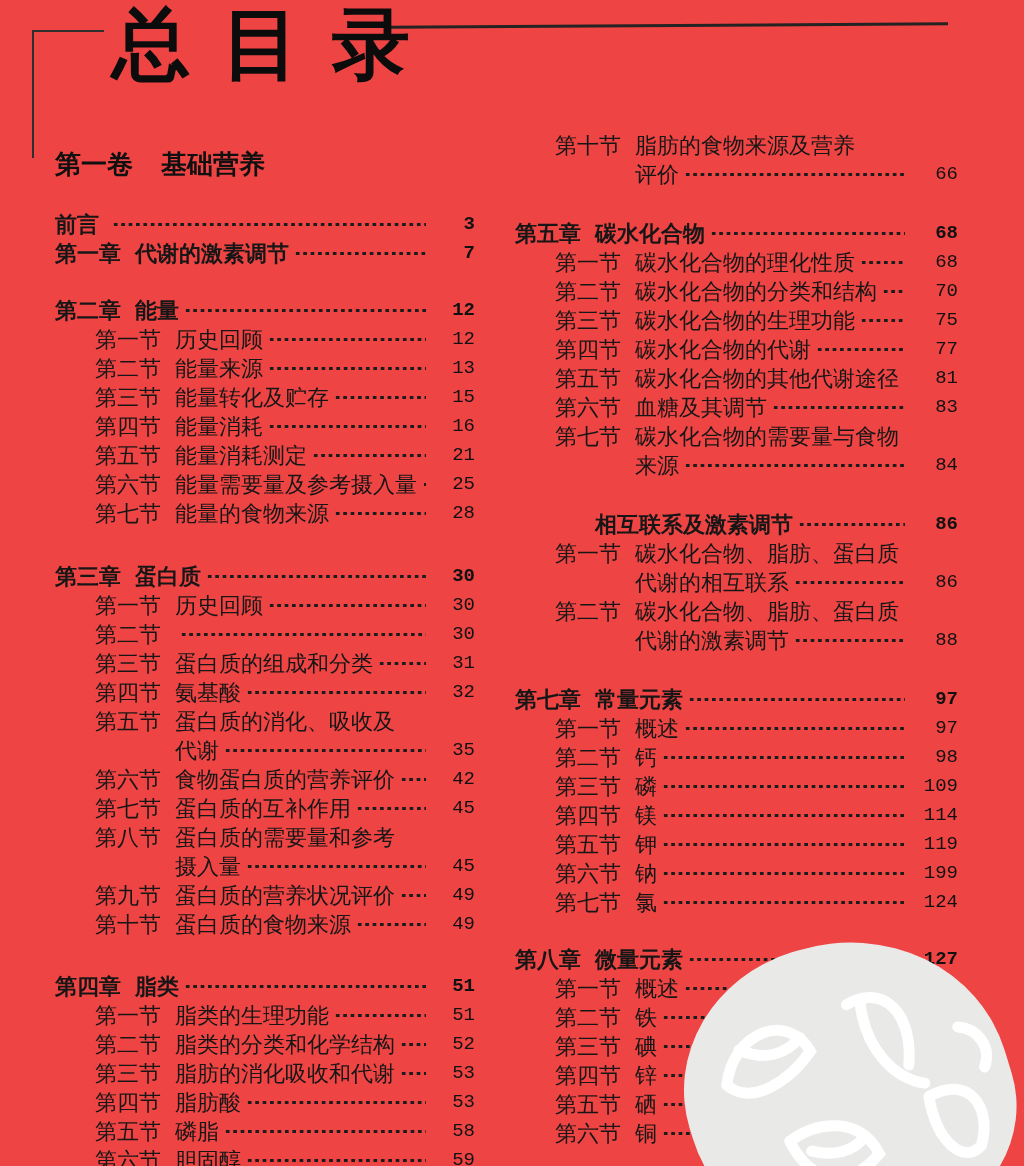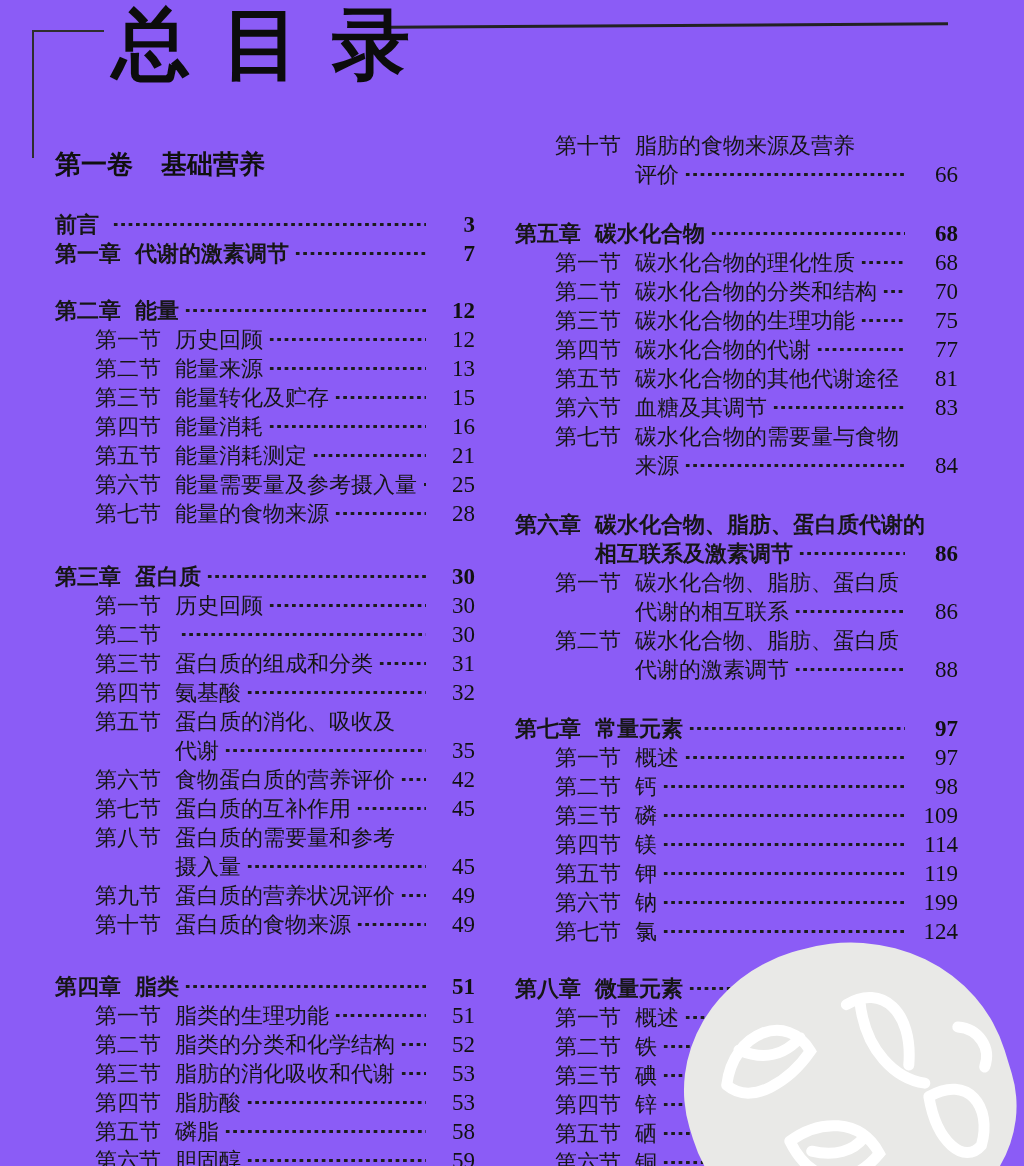--- a/index.html
+++ b/index.html
@@ -1,19 +1,19 @@
 <!DOCTYPE html>
 <html><head>
 <meta charset="utf-8">
 <style>
   html,body{margin:0;padding:0;background:#888;}
   #page{
     position:relative;
     width:1024px;height:1166px;
-    background:#8b5cf6;
+    background:#ef4444;
     overflow:hidden;
     font-family:"Liberation Serif","DejaVu Serif",serif;
     color:#161616;
   }
   
   #page-title{
     position:absolute;left:112px;top:-2px;
     font-size:78px;font-weight:900;letter-spacing:32px;
     color:#0c0c0c;white-space:nowrap;line-height:1.2;
   }
@@ -38,21 +38,21 @@
   .seccont{padding-left:120px;justify-content:space-between;}
   .lbl{flex:0 0 80px;}
   .lbl.auto{flex:0 0 auto;margin-right:8px;}
   .ttl{flex:0 0 auto;}
   .leader{
     flex:1 1 12px;align-self:stretch;margin:0 5px;
     background-image:radial-gradient(circle,#1b1b1b 1.7px,transparent 2px);
     background-size:7.4px 100%;
     background-repeat:repeat-x;
   }
-  .pg{flex:0 0 44px;text-align:right;font-size:23px;color:#111;}
+  .pg{flex:0 0 44px;text-align:right;font-size:19px;color:#111;font-family:Liberation Mono, monospace;}
   #col-right .pg{flex-basis:48px;}
   .gap{width:100%;}
   
   #stamp{
     position:absolute;left:686px;top:942px;width:324px;height:300px;
     background:#e9e9e7;
     border-radius:46% 52% 40% 50%;
     transform:rotate(-17deg);
     overflow:hidden;
   }
@@ -307,24 +307,20 @@
       <div class="row sec">
         <span class="lbl">第七节</span>
         <span class="ttl">碳水化合物的需要量与食物</span>
       </div>
       <div class="row seccont">
         <span class="ttl">来源</span>
         <div class="leader"></div>
         <span class="pg">84</span>
       </div>
       <div class="gap" style="height: 30px;"></div>
-      <div class="row ch">
-        <span class="lbl">第六章</span>
-        <span class="ttl">碳水化合物、脂肪、蛋白质代谢的</span>
-      </div>
       <div class="row chcont" style="font-weight: 700;">
         <span class="ttl">相互联系及激素调节</span>
         <div class="leader"></div>
         <span class="pg">86</span>
       </div>
       <div class="row sec">
         <span class="lbl">第一节</span>
         <span class="ttl">碳水化合物、脂肪、蛋白质</span>
       </div>
       <div class="row seccont">

